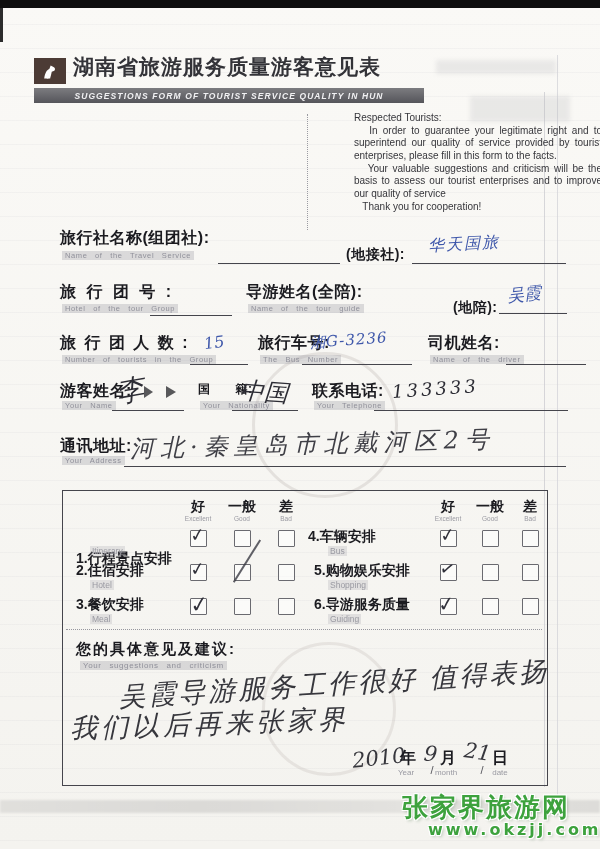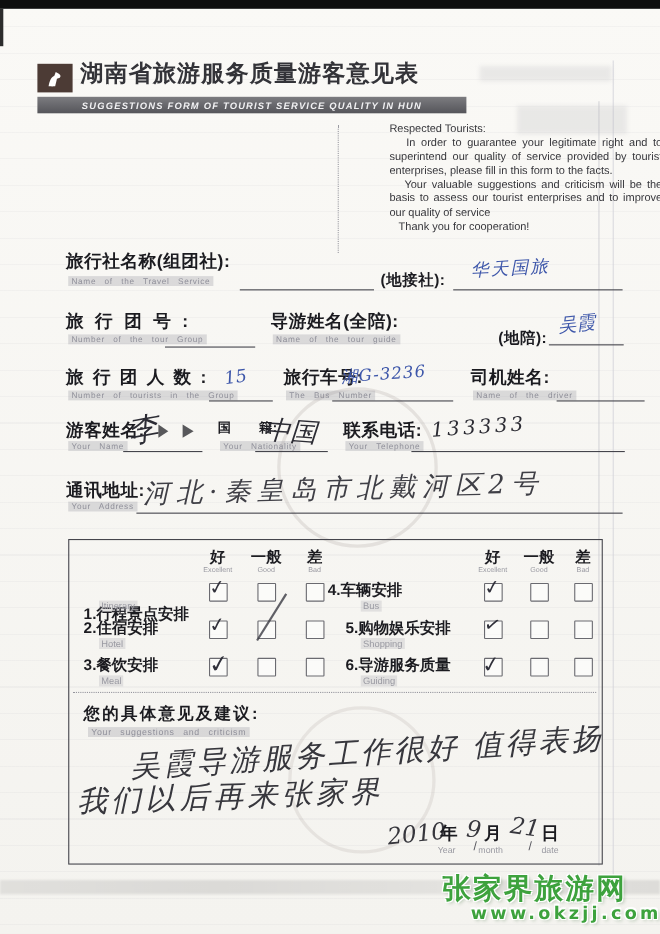--- a/index.html
+++ b/index.html
@@ -65,21 +65,21 @@
 &nbsp;&nbsp;&nbsp;Thank you for cooperation!</div>
 
   <div class="abs lbl" style="left:60px;top:228px;font-size:16px;">旅行社名称(组团社):</div>
   <div class="abs sub" style="left:62px;top:251px;">Name of the Travel Service</div>
   <div class="abs uline" style="left:218px;top:263px;width:122px;"></div>
   <div class="abs lbl" style="left:346px;top:246px;font-size:14px;">(地接社):</div>
   <div class="abs uline" style="left:412px;top:263px;width:154px;"></div>
   <div class="abs hw blue" style="left:428px;top:234px;font-size:16px;transform:rotate(-3deg);letter-spacing:2px;">华天国旅</div>
 
   <div class="abs lbl" style="left:60px;top:282px;font-size:16px;letter-spacing:3px;">旅 行 团 号 :</div>
-  <div class="abs sub" style="left:62px;top:304px;">Number of the tour Group</div>
+  <div class="abs sub" style="left:62px;top:304px;">Hotel of the tour Group</div>
   <div class="abs uline" style="left:150px;top:315px;width:82px;"></div>
   <div class="abs lbl" style="left:246px;top:282px;font-size:16px;">导游姓名(全陪):</div>
   <div class="abs sub" style="left:248px;top:304px;">Name of the tour guide</div>
   <div class="abs lbl" style="left:453px;top:299px;font-size:14px;">(地陪):</div>
   <div class="abs uline" style="left:499px;top:313px;width:68px;"></div>
   <div class="abs hw blue" style="left:507px;top:283px;font-size:17px;transform:rotate(-6deg);">吴霞</div>
 
   <div class="abs lbl" style="left:60px;top:333px;font-size:16px;letter-spacing:2px;">旅 行 团 人 数 :</div>
   <div class="abs sub" style="left:62px;top:355px;">Number of tourists in the Group</div>
   <div class="abs uline" style="left:190px;top:364px;width:58px;"></div>
@@ -143,21 +143,21 @@
   <div class="abs tick" style="left:190px;top:558px;">✓</div>
   <div class="abs" style="left:246px;top:536px;width:1.6px;height:50px;background:#3a3a42;transform:rotate(32deg);opacity:.8;"></div>
 
   <div class="abs itemcn" style="left:76px;top:596px;">3.餐饮安排</div>
   <div class="abs itemen" style="left:90px;top:614px;">Meal</div>
   <div class="abs cb" style="left:190px;top:598px;"></div>
   <div class="abs cb" style="left:234px;top:598px;"></div>
   <div class="abs cb" style="left:278px;top:598px;"></div>
   <div class="abs tick" style="left:190px;top:592px;font-size:22px;">✓</div>
 
-  <div class="abs itemcn" style="left:298px;top:528px;">4.车辆安排</div>
+  <div class="abs itemcn" style="left:308px;top:528px;">4.车辆安排</div>
   <div class="abs itemen" style="left:328px;top:546px;">Bus</div>
   <div class="abs cb" style="left:440px;top:530px;"></div>
   <div class="abs cb" style="left:482px;top:530px;"></div>
   <div class="abs cb" style="left:522px;top:530px;"></div>
   <div class="abs tick" style="left:440px;top:524px;">✓</div>
 
   <div class="abs itemcn" style="left:314px;top:562px;">5.购物娱乐安排</div>
   <div class="abs itemen" style="left:328px;top:580px;">Shopping</div>
   <div class="abs cb" style="left:440px;top:564px;"></div>
   <div class="abs cb" style="left:482px;top:564px;"></div>

